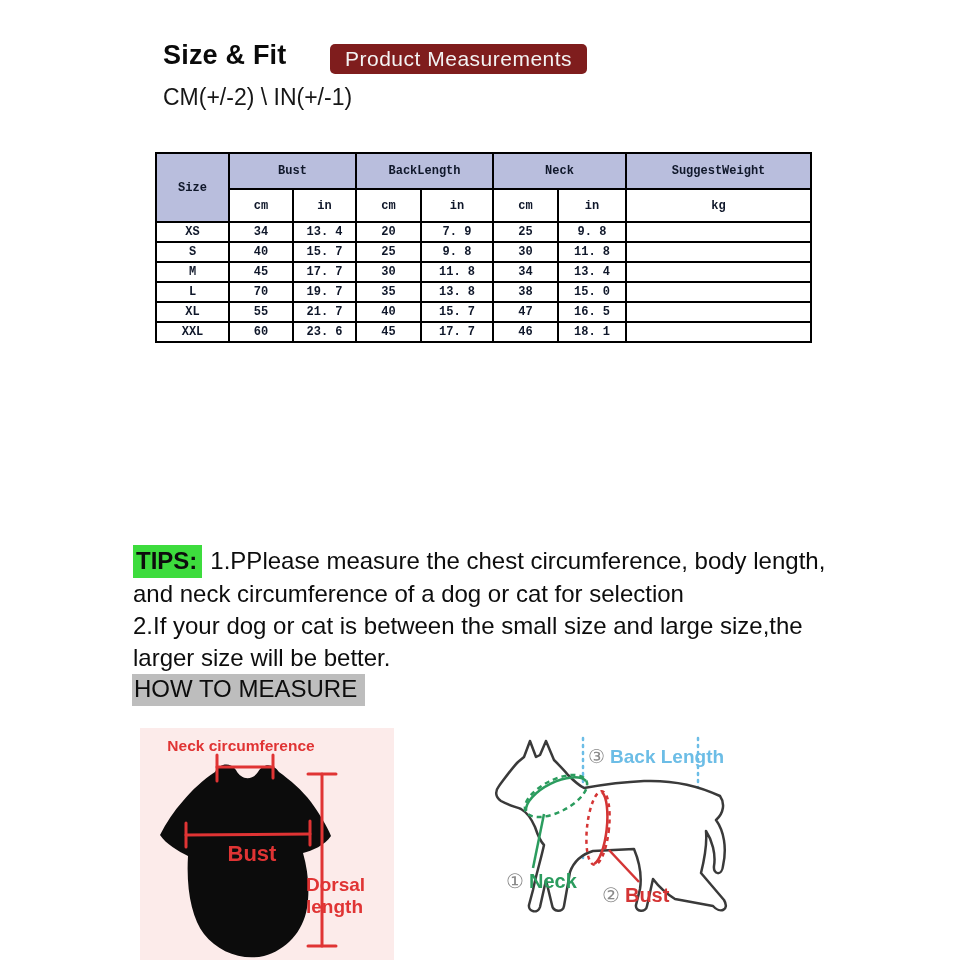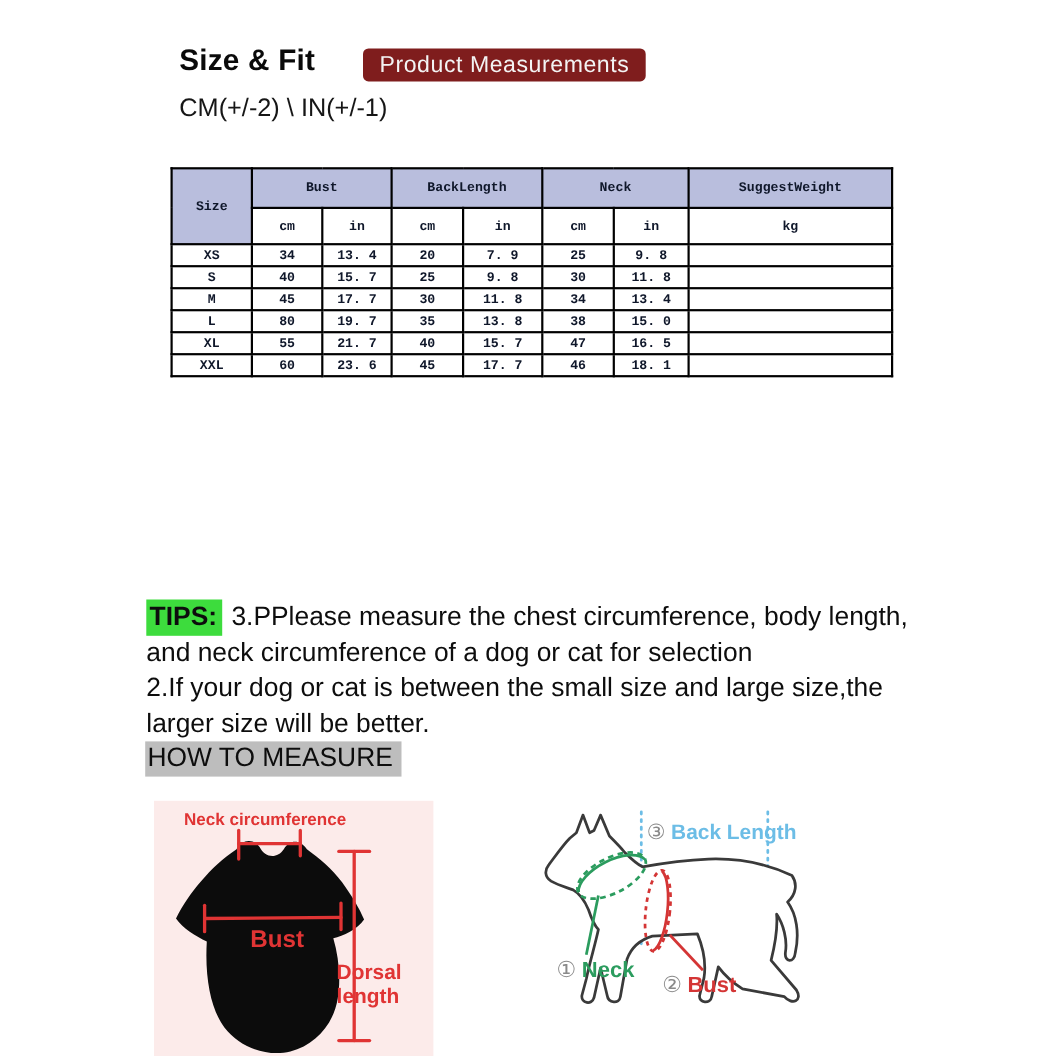--- a/index.html
+++ b/index.html
@@ -114,21 +114,21 @@
         <td>45</td>
         <td>17. 7</td>
         <td>30</td>
         <td>11. 8</td>
         <td>34</td>
         <td>13. 4</td>
         <td></td>
       </tr>
       <tr>
         <td>L</td>
-        <td>80</td>
+        <td>70</td>
         <td>19. 7</td>
         <td>35</td>
         <td>13. 8</td>
         <td>38</td>
         <td>15. 0</td>
         <td></td>
       </tr>
       <tr>
         <td>XL</td>
         <td>55</td>
@@ -147,21 +147,21 @@
         <td>17. 7</td>
         <td>46</td>
         <td>18. 1</td>
         <td></td>
       </tr>
     </tbody>
   </table>
 </div>
 
 <div class="abs tips">
-  <span class="tips-label">TIPS:</span><span class="tip-item">3.PPlease measure the chest circumference, body length, and neck circumference of a dog or cat for selection</span>
+  <span class="tips-label">TIPS:</span><span class="tip-item">1.PPlease measure the chest circumference, body length, and neck circumference of a dog or cat for selection</span>
   <span class="tip-item second">2.If your dog or cat is between the small size and large size,the larger size will be better.</span>
 </div>
 
 <div class="abs h2m">HOW TO MEASURE</div>
 
 <div class="abs shirt-panel">
   <svg width="280" height="232" viewBox="0 0 280 232">
     <path fill="#0c0c0c" d="M75 44 C80 35 90 34 96 42 C101 52 112 53 118 44 C123 35 133 35 139 44
          C150 52 162 62 171 74 C179 85 187 98 191 108 C185 117 172 123 163 125
          C168 142 170 162 167 180 C163 204 146 222 124 228 C102 233 78 224 64 206

